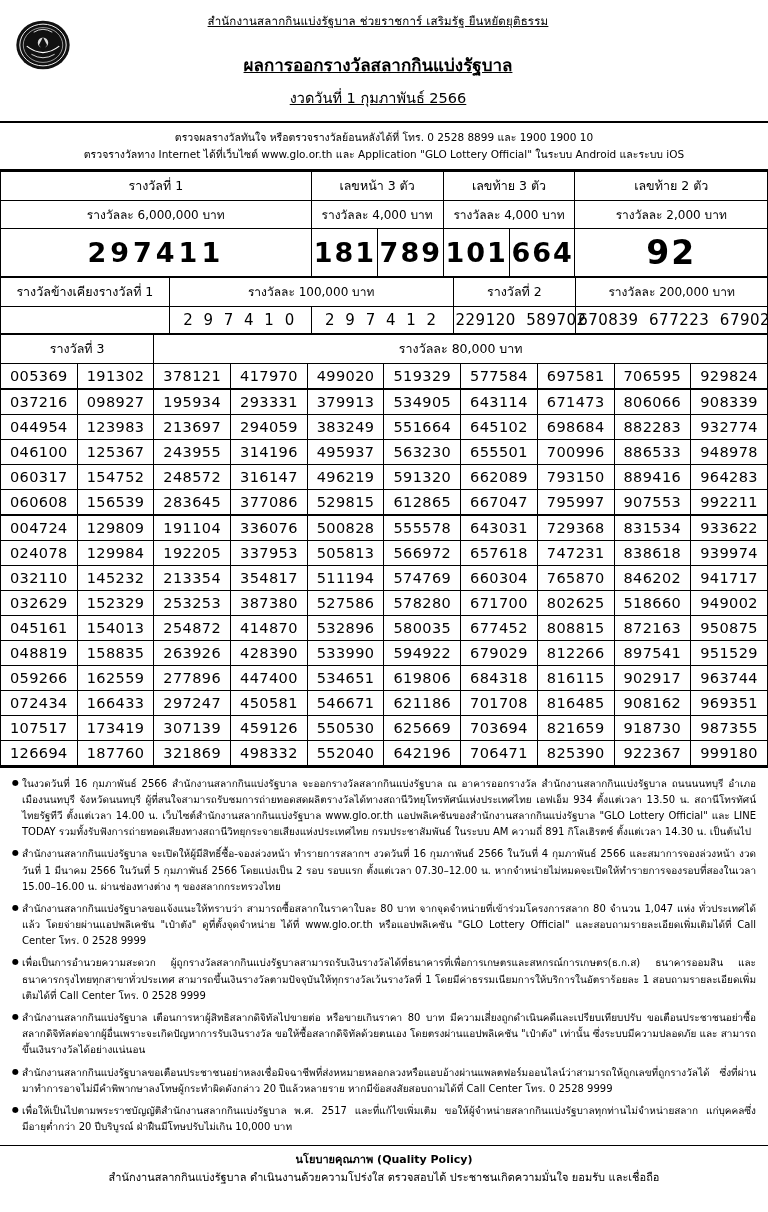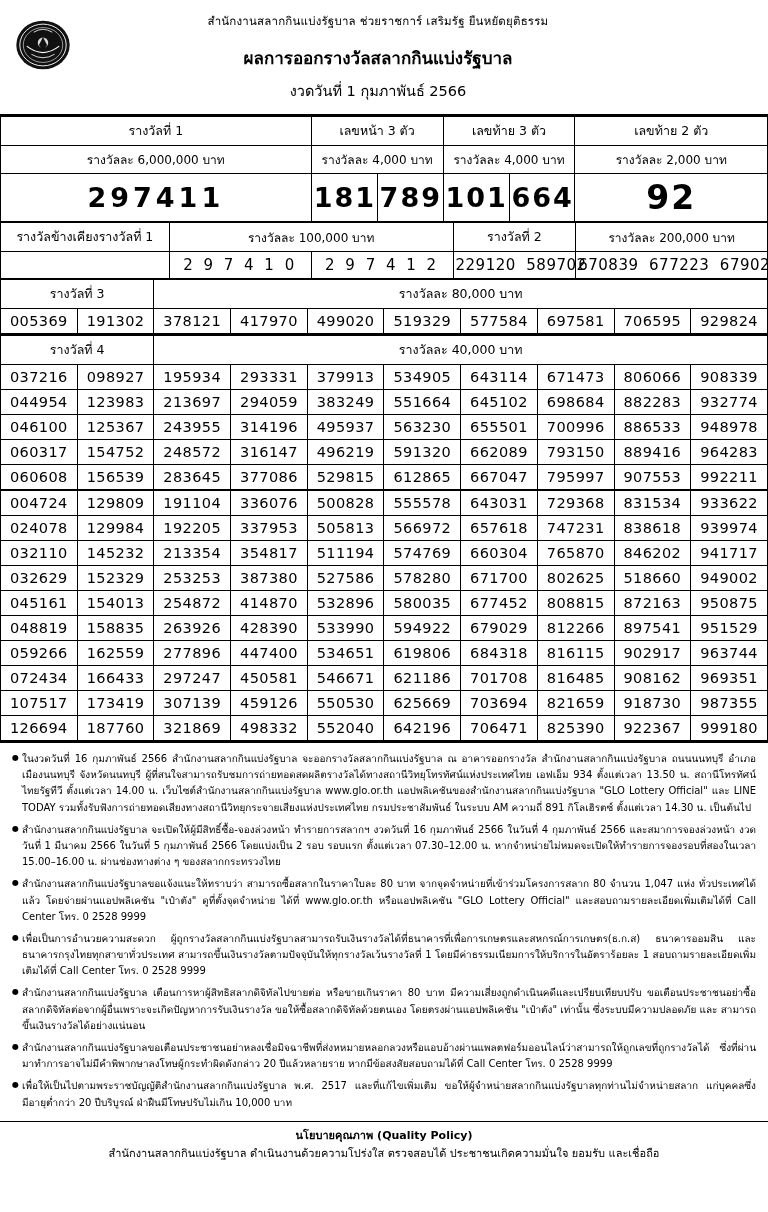--- a/index.html
+++ b/index.html
@@ -19,35 +19,36 @@
     position: relative;
     background: #fff;
   }
 
   
   .header {
     position: relative;
     padding: 8px 12px 10px 0;
     text-align: center;
     border-bottom: 2px solid #000;
+    text-decoration: underline;
   }
   .emblem {
     position: absolute;
     left: 14px; top: 16px;
     width: 58px; height: 58px;
   }
   .head-line1 {
     font-size: 11.5px;
     letter-spacing: .2px;
     margin-top: 4px;
   }
   .head-line2 {
     font-size: 17px;
     font-weight: bold;
-    margin-top: 14px;
+    margin-top: 21px;
   }
   .head-line3 {
     font-size: 14.5px;
     margin-top: 8px;
     margin-bottom: 2px;
   }
 
   
   .contact {
     text-align: center;
@@ -157,20 +158,24 @@
       <path d="M50 36 L57 50 L50 60 L43 50 Z" fill="#111"></path>
       <path d="M22 52 q28 22 56 0" fill="none" stroke="#fff" stroke-width="2"></path>
       <path d="M30 66 q20 12 40 0" fill="none" stroke="#fff" stroke-width="1.4"></path>
       <path d="M34 28 q16 -10 32 0" fill="none" stroke="#fff" stroke-width="1.4"></path>
     </svg>
     <div class="head-line1">สำนักงานสลากกินแบ่งรัฐบาล  ช่วยราชการ์  เสริมรัฐ  ยืนหยัดยุติธรรม</div>
     <div class="head-line2">ผลการออกรางวัลสลากกินแบ่งรัฐบาล</div>
     <div class="head-line3">งวดวันที่ 1 กุมภาพันธ์ 2566</div>
   </div>
 
+  <div class="contact">
+    <div>ตรวจผลรางวัลทันใจ  หรือตรวจรางวัลย้อนหลังได้ที่ โทร. 0 2528 8899 และ 1900 1900 10</div>
+    <div>ตรวจรางวัลทาง Internet ได้ที่เว็บไซต์ www.glo.or.th และ Application "GLO Lottery Official" ในระบบ Android และระบบ iOS</div>
+  </div>
 
   <table class="grid">
     <colgroup>
       <col style="width:40.5%">
         <col style="width:8.6%">
         <col style="width:8.6%">
       <col style="width:8.6%">
         <col style="width:8.6%">
         <col style="width:25.1%">
     </colgroup>
@@ -269,24 +274,20 @@
         <col style="width:10%">
         <col style="width:10%">
         <col style="width:10%">
       <col style="width:10%">
         <col style="width:10%">
         <col style="width:10%">
         <col style="width:10%">
         <col style="width:10%">
     </colgroup>
     <tbody>
-        <tr>
-      <td class="row-label sep-thick" colspan="2">รางวัลที่ 4</td>
-      <td class="rate-cell sep-thick" colspan="8">รางวัลละ  40,000 บาท</td>
-    </tr>
     <tr>
       <td class="prize-cell">037216</td>
       <td class="prize-cell">098927</td>
       <td class="prize-cell">195934</td>
       <td class="prize-cell">293331</td>
       <td class="prize-cell">379913</td>
       <td class="prize-cell">534905</td>
       <td class="prize-cell">643114</td>
       <td class="prize-cell">671473</td>
       <td class="prize-cell">806066</td>

